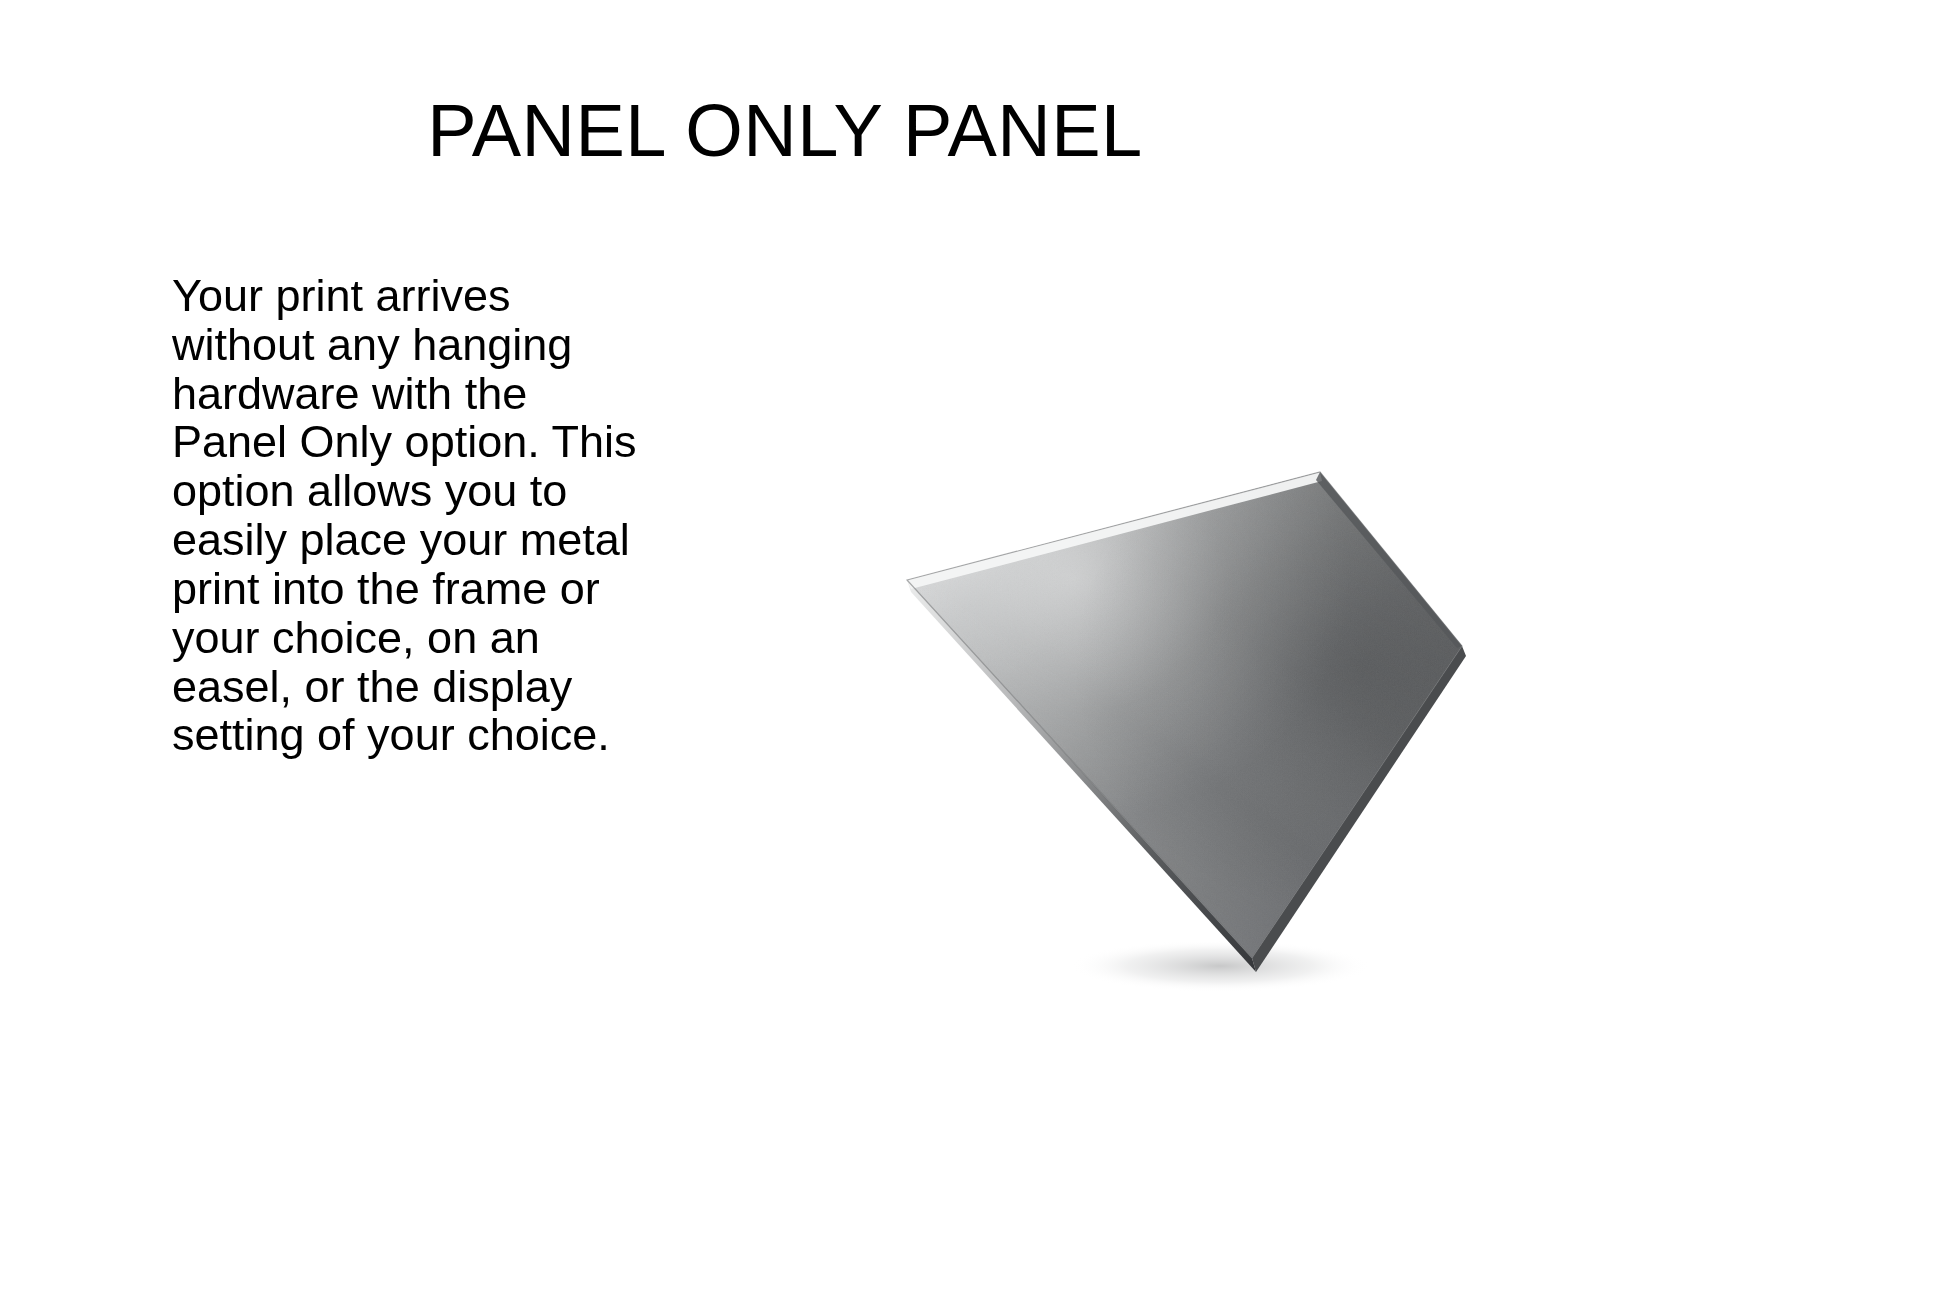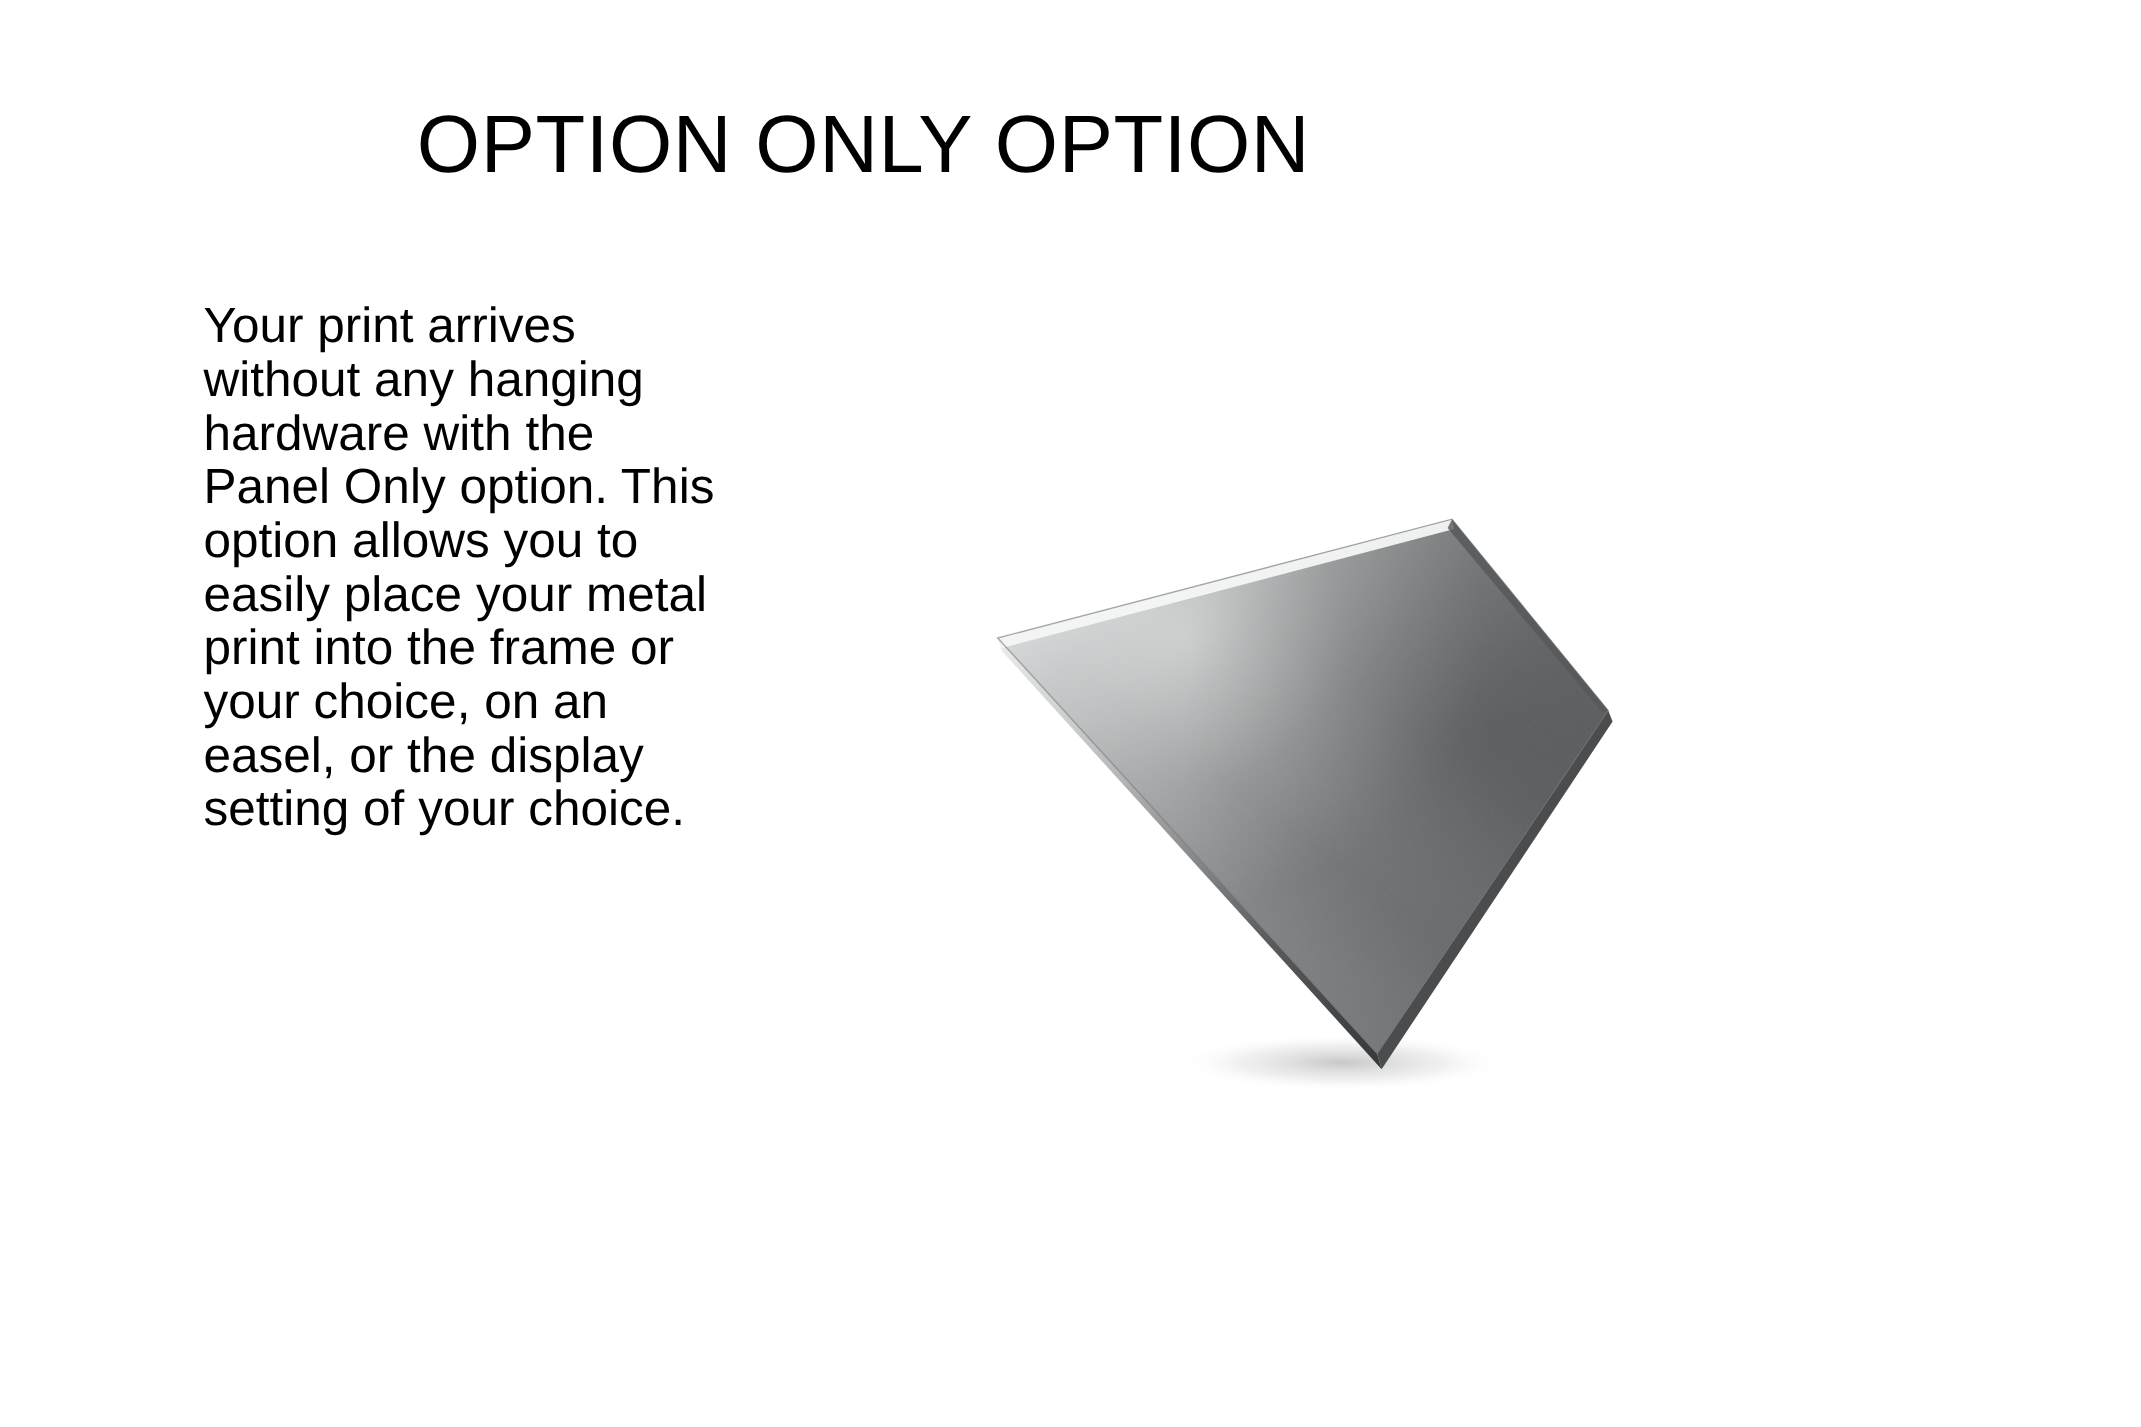--- a/index.html
+++ b/index.html
@@ -34,21 +34,21 @@
     font-weight: 400;
     line-height: 1.05;
     letter-spacing: 0.5px;
     color: #000000;
     white-space: nowrap;
   }
 
   
   .body-block {
     position: absolute;
-    left: 185px;
+    left: 172px;
     top: 272px;
     width: 470px;
   }
 
   .body-text {
     font-size: 45px;
     font-weight: 400;
     line-height: 1.085;
     color: #000000;
     text-align: left;
@@ -69,21 +69,21 @@
     width: 100%;
     height: 100%;
     overflow: visible;
   }
 </style>
 </head>
 <body>
 
 <div class="slide">
 
-  <h1 class="slide-title">OPTION ONLY OPTION</h1>
+  <h1 class="slide-title">PANEL ONLY PANEL</h1>
 
   <div class="body-block">
     <p class="body-text">Your print arrives without any hanging hardware with the Panel Only option. This option allows you to easily place your metal print into the frame or your choice, on an easel, or the display setting of your choice.</p>
   </div>
 
   <div class="panel-figure">
     <svg viewBox="0 0 820 680" preserveAspectRatio="none">
       <defs>
 
         <linearGradient id="faceGrad" x1="0.06" y1="0.02" x2="0.92" y2="0.86">

